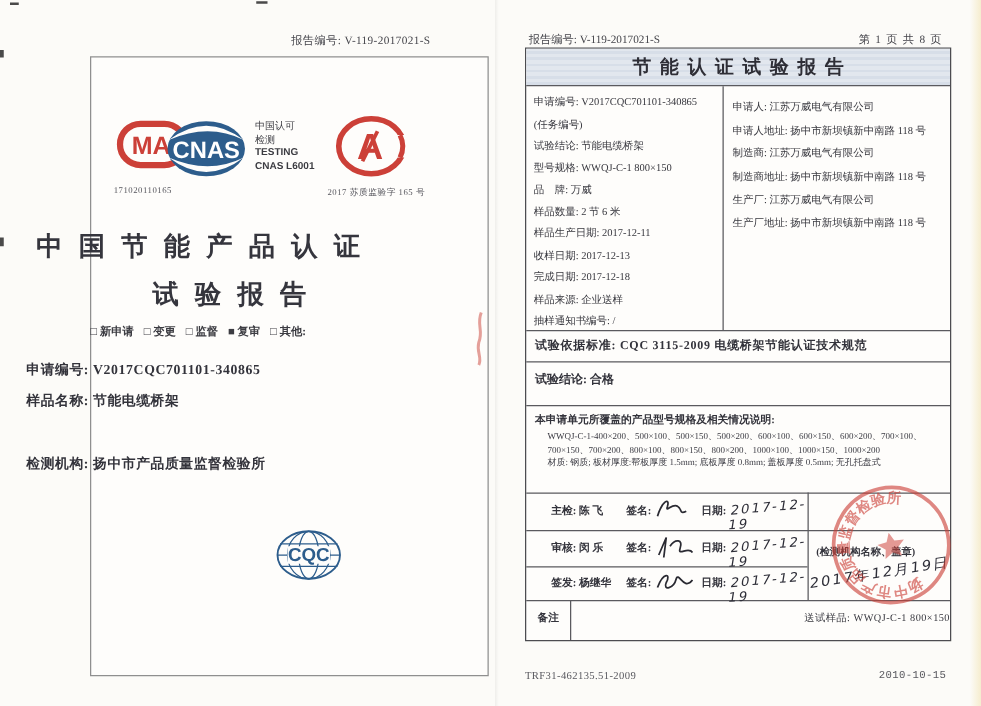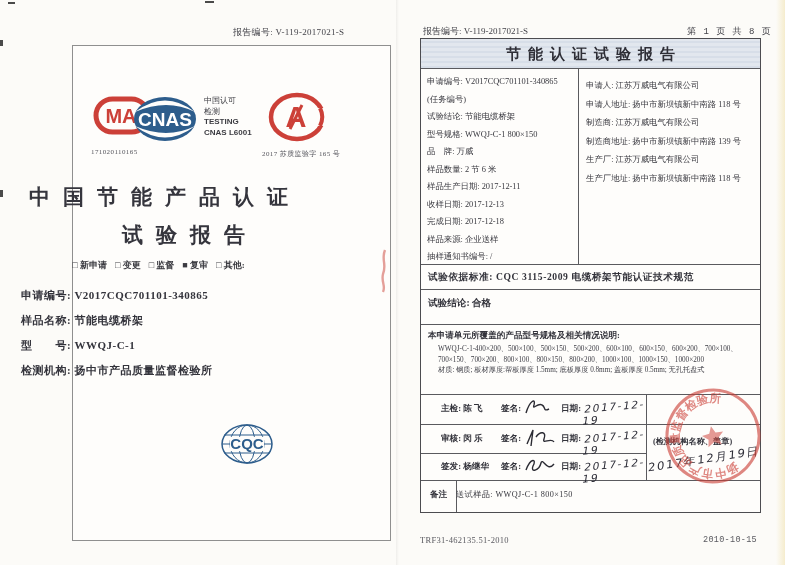--- a/index.html
+++ b/index.html
@@ -16,21 +16,21 @@
   #cnas-textblock .b{font-weight:bold;font-family:"Liberation Sans",sans-serif;}
   #cover-title-1{left:0;top:183px;width:317px;text-align:center;font-size:21px;font-weight:600;
                  letter-spacing:13px;padding-left:13px;box-sizing:border-box;color:#35353d;}
   #cover-title-2{left:16px;top:221px;width:317px;text-align:center;font-size:21px;font-weight:600;
                  letter-spacing:13px;padding-left:31px;box-sizing:border-box;color:#35353d;}
   #cover-checkboxes{left:0;top:259px;width:317px;display:flex;justify-content:center;gap:8px;
                     font-size:9px;font-weight:bold;color:#3c3c42;}
   .cover-field{left:21px;width:280px;font-size:11px;font-weight:bold;color:#33333b;letter-spacing:.5px;}
   
   #rep-report-no{left:423px;top:25px;font-size:9px;color:#44444a;}
-  #rep-page-info{left:687px;top:25px;font-size:9px;color:#44444a;letter-spacing:1px;font-family:Liberation Mono, monospace;}
+  #rep-page-info{left:687px;top:25px;font-size:9px;color:#44444a;letter-spacing:1px;}
   #rep-table{left:420px;top:38px;width:339px;height:473px;border:1.4px solid #4c4c50;background:#fefdfb;box-sizing:content-box;}
   .row-line{position:absolute;left:0;width:100%;border-top:1px solid #5a5a5e;}
   #rep-title-row{left:0;top:0;width:339px;height:30px;
       background:repeating-linear-gradient(0deg,#d7dee8 0 2px,#e2e7ee 2px 5px);
       border-bottom:1px solid #5a5a5e;box-sizing:border-box;}
   #rep-title{width:100%;text-align:center;line-height:30px;font-size:15px;font-weight:bold;
       letter-spacing:7px;padding-left:7px;box-sizing:border-box;color:#2e2e36;border-radius:13px;}
   #info-divider{left:157px;top:30px;height:195px;border-left:1px solid #5a5a5e;}
   #info-left{left:6px;top:34px;width:148px;font-size:8.4px;color:#38383f;}
   #info-left div{height:17.5px;line-height:17.5px;white-space:nowrap;overflow:hidden;}
@@ -49,21 +49,21 @@
   .sig-datelabel{position:absolute;left:140px;top:9px;font-weight:bold;}
   .hand{display:inline-block;font-family:"DejaVu Sans",sans-serif;font-size:10.5px;color:#2e2e38;
         letter-spacing:1.5px;transform:skewX(-14deg) rotate(-5deg);}
   .sig-dateval{position:absolute;left:163px;top:6px;}
   #stamp-divider{left:225px;top:355px;height:86px;border-left:1px solid #5a5a5e;}
   #stamp-label{left:232px;top:80px;width:104px;font-size:8.2px;font-weight:bold;color:#33333b;}
   #stamp-date{left:228px;top:93px;}
   #stamp-date .hand{font-size:11.5px;transform:skewX(-12deg) rotate(-9deg);}
   #remark-divider{left:35px;top:441px;height:32px;border-left:1px solid #5a5a5e;}
   #remark-label{left:0;top:450px;width:35px;text-align:center;font-size:8.6px;font-weight:bold;color:#33333b;}
-  #remark-value{left:35px;top:450px;width:304px;text-align:left;font-size:8.2px;color:#38383f;letter-spacing:.4px;}
+  #remark-value{left:35px;top:450px;width:304px;text-align:right;font-size:8.2px;color:#38383f;letter-spacing:.4px;}
   #footer-left{left:420px;top:535px;font-size:8.5px;color:#5a5a60;letter-spacing:.3px;}
   #footer-right{left:703px;top:535px;font-size:8.5px;color:#5a5a60;letter-spacing:.3px;font-family:Liberation Mono, monospace;}
   
   #stamp{left:663px;top:386px;width:100px;height:100px;transform:rotate(-12deg);opacity:.62;pointer-events:none;}
   
   .artifact{background:#4a4a4a;}
   #edge-tint{right:0;top:0;width:9px;height:565px;background:linear-gradient(90deg,rgba(235,214,140,0) ,rgba(233,209,125,.35));}
   #page-fold{left:396px;top:0;width:3px;height:565px;background:linear-gradient(90deg,rgba(0,0,0,.05),rgba(0,0,0,0));}
 </style>
 </head>
@@ -123,21 +123,20 @@
   <div class="abs" id="cover-checkboxes">
     <span>□ 新申请</span>
     <span>□ 变更</span>
     <span>□ 监督</span>
     <span>■ 复审</span>
     <span>□ 其他:</span>
   </div>
 
   <div class="abs cover-field" style="top:288px;">申请编号: V2017CQC701101-340865</div>
   <div class="abs cover-field" style="top:313px;">样品名称: 节能电缆桥架</div>
-  <div class="abs cover-field" style="top:338px;">型　　号: WWQJ-C-1</div>
   <div class="abs cover-field" style="top:363px;">检测机构: 扬中市产品质量监督检验所</div>
 
   <div class="abs" style="left:219px;top:422px;">
     <svg width="56" height="44" viewBox="0 0 112 88">
       <ellipse cx="56" cy="44" rx="50" ry="38" fill="none" stroke="#2d5d8c" stroke-width="3"></ellipse>
       <ellipse cx="56" cy="44" rx="34" ry="38" fill="none" stroke="#2d5d8c" stroke-width="2"></ellipse>
       <ellipse cx="56" cy="44" rx="16" ry="38" fill="none" stroke="#2d5d8c" stroke-width="2"></ellipse>
       <line x1="10" y1="26" x2="102" y2="26" stroke="#2d5d8c" stroke-width="2"></line>
       <line x1="6" y1="44" x2="106" y2="44" stroke="#2d5d8c" stroke-width="2"></line>
       <line x1="10" y1="62" x2="102" y2="62" stroke="#2d5d8c" stroke-width="2"></line>
@@ -172,21 +171,21 @@
       <div>样品生产日期: 2017-12-11</div>
       <div>收样日期: 2017-12-13</div>
       <div>完成日期: 2017-12-18</div>
       <div>样品来源: 企业送样</div>
       <div>抽样通知书编号: /</div>
     </div>
     <div class="abs" id="info-right">
       <div>申请人: 江苏万威电气有限公司</div>
       <div>申请人地址: 扬中市新坝镇新中南路 118 号</div>
       <div>制造商: 江苏万威电气有限公司</div>
-      <div>制造商地址: 扬中市新坝镇新中南路 139 号</div>
+      <div>制造商地址: 扬中市新坝镇新中南路 118 号</div>
       <div>生产厂: 江苏万威电气有限公司</div>
       <div>生产厂地址: 扬中市新坝镇新中南路 118 号</div>
     </div>
 
     <div class="row-line" style="top:225px;"></div>
     <div class="row-line" style="top:250px;"></div>
     <div class="row-line" style="top:285px;"></div>
     <div class="row-line" style="top:355px;"></div>
     <div class="row-line" style="top:385px;"></div>
     <div class="row-line" style="top:414px;width:225px;"></div>
@@ -250,15 +249,15 @@
       <circle cx="50" cy="50" r="46" fill="none" stroke="#cc4038" stroke-width="3"></circle>
       <g transform="rotate(-118 50 50)">
         <text font-size="11.5" fill="#cc4038" font-weight="bold">
           <textPath href="#seal-arc">扬中市产品质量监督检验所</textPath>
         </text>
       </g>
       <path d="M50 40 l3.2 7 7.6.7 -5.7 5 1.7 7.4 -6.8-3.9 -6.8 3.9 1.7-7.4 -5.7-5 7.6-.7 z" fill="#cc4038" opacity=".85"></path>
     </svg>
   </div>
 
-  <div class="abs" id="footer-left">TRF31-462135.51-2010</div>
+  <div class="abs" id="footer-left">TRF31-462135.51-2009</div>
   <div class="abs" id="footer-right">2010-10-15</div>
 </div>
 
 </body></html>

